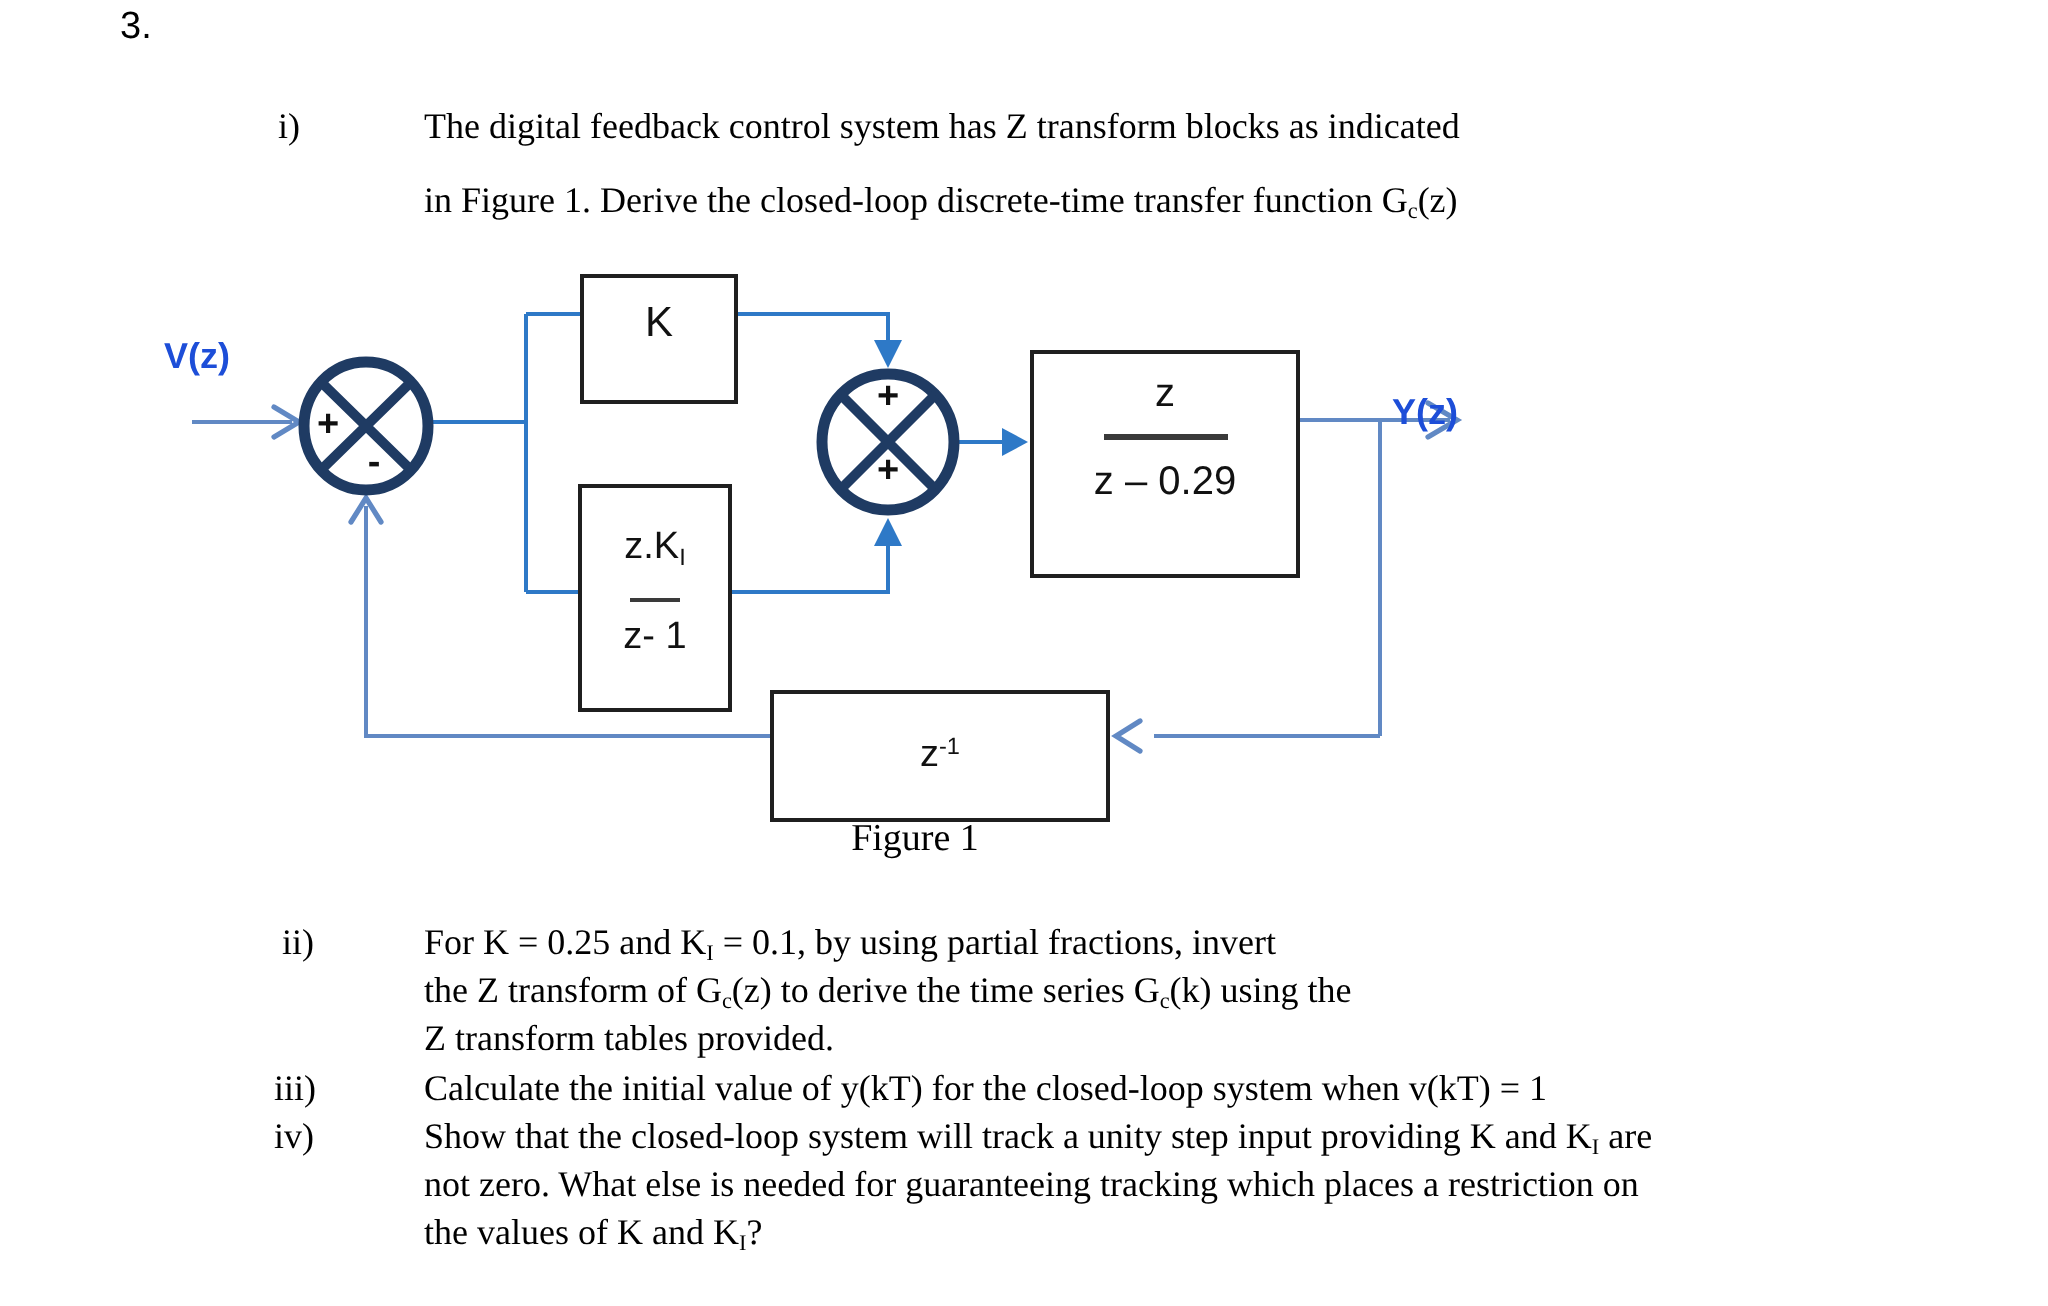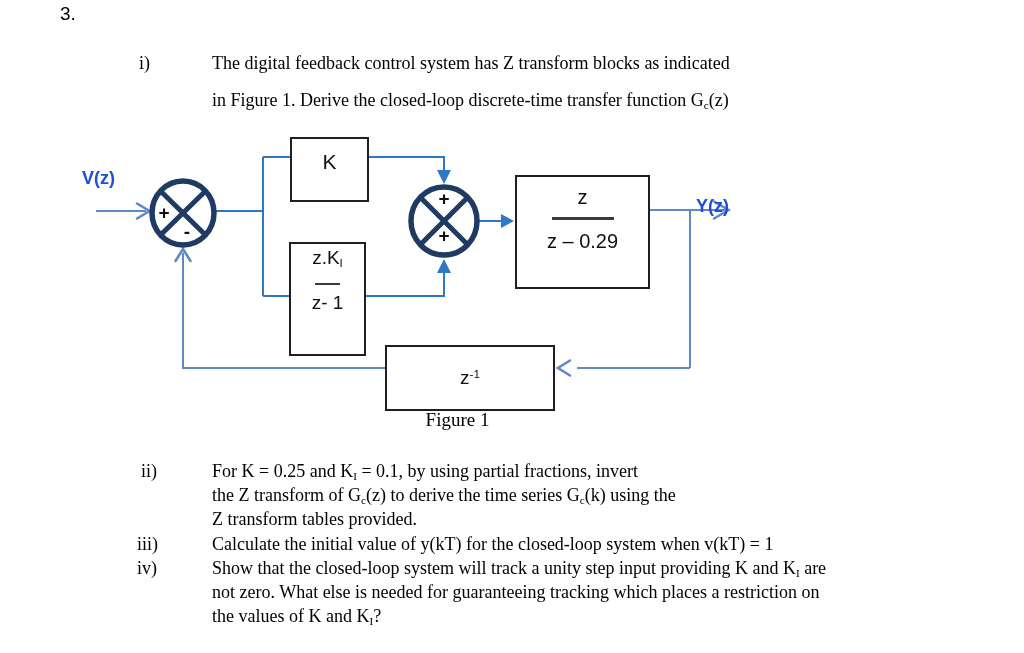--- a/index.html
+++ b/index.html
@@ -63,21 +63,21 @@
   <div class="signlab" style="left:434px;top:187px;">+</div>
   <div class="signlab" style="left:434px;top:224px;">+</div>
 
   <div class="iolab" style="left:82px;top:168px;">V(z)</div>
   <div class="iolab" style="left:696px;top:168px;margin-top:28px;">Y(z)</div>
 
   <div class="block" style="left:290px;top:137px;width:79px;height:65px;justify-content:center;padding-bottom:16px;font-size:21px;">
     <span>K</span>
   </div>
 
-  <div class="block" style="left:289px;top:242px;width:77px;height:114px;padding-top:2px;font-size:19px;">
+  <div class="block" style="left:289px;top:242px;width:77px;height:114px;padding-top:18px;font-size:19px;">
     <span style="line-height:24px;">z.K<span class="sub">I</span></span>
     <div class="fracbar" style="width:25px;border-top-width:2.5px;margin:8px 0 6px 0;"></div>
     <span style="line-height:24px;">z- 1</span>
   </div>
 
   <div class="block" style="left:515px;top:175px;width:135px;height:114px;padding-top:8px;font-size:20px;">
     <span style="line-height:24px;">z</span>
     <div class="fracbar" style="width:62px;margin:8px 0 9px 0;"></div>
     <span style="line-height:24px;">z – 0.29</span>
   </div>

